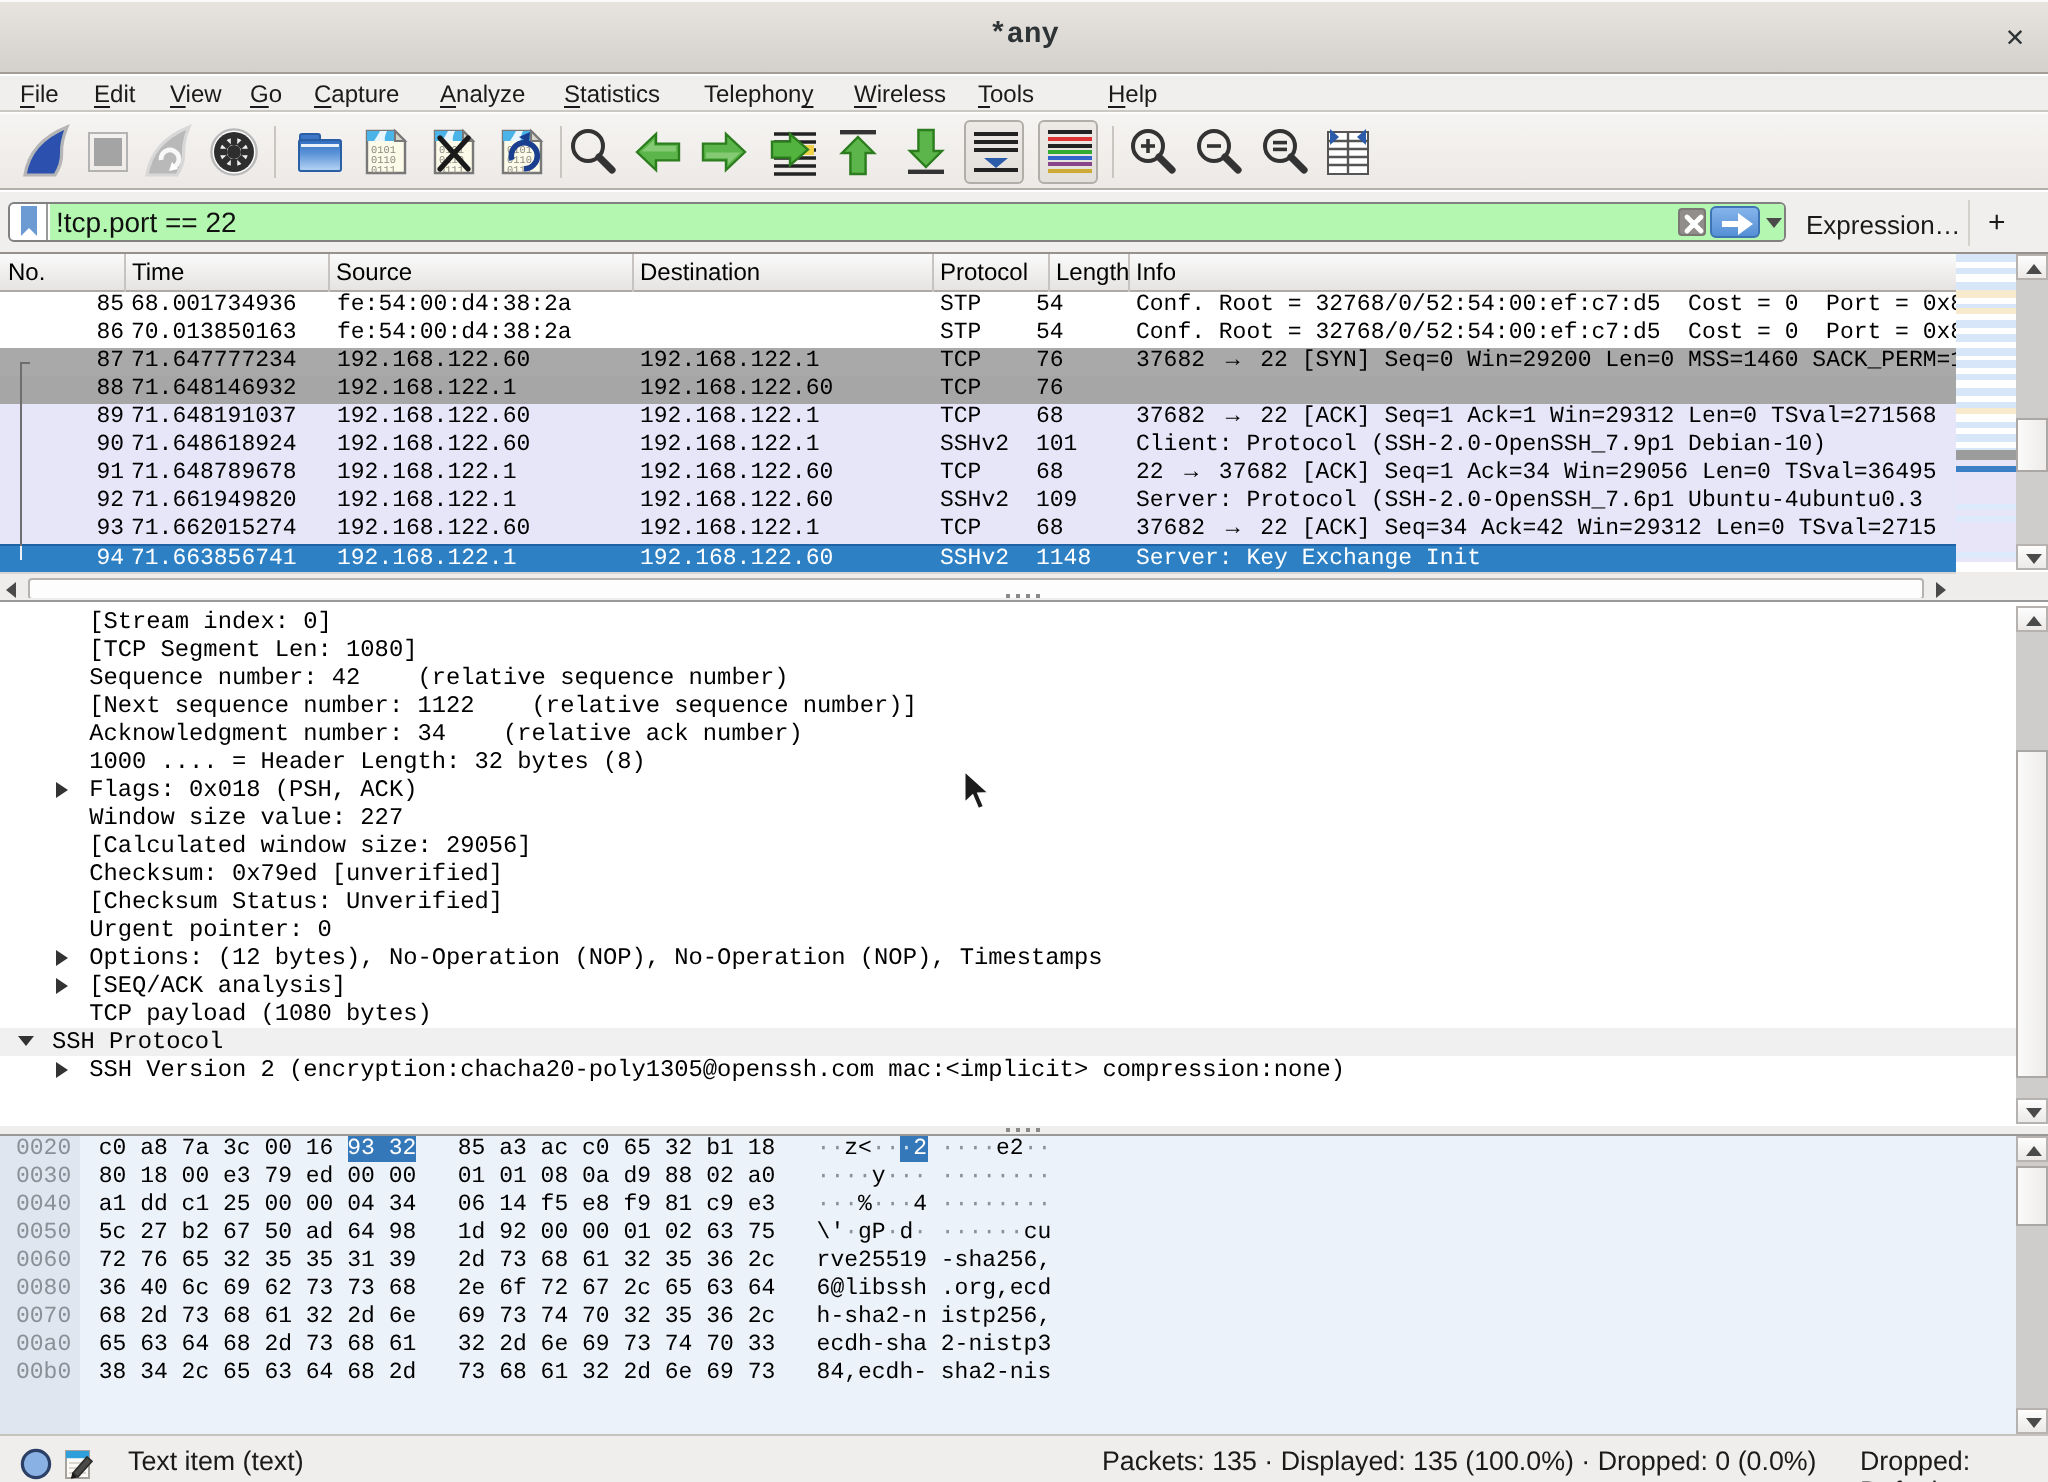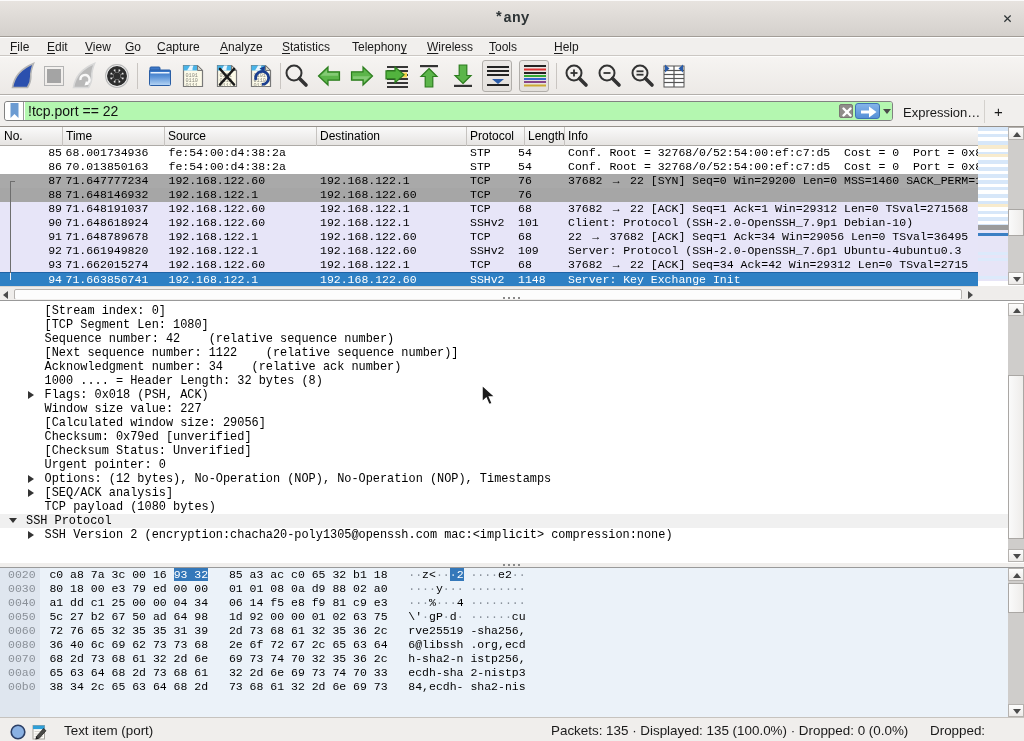--- a/index.html
+++ b/index.html
@@ -458,19 +458,19 @@
         <rect x="1" y="1.5" width="11.5" height="13.5" fill="#fbfaf6" stroke="#a6a39e" stroke-width="1"></rect>
         <rect x="1" y="1.5" width="11.5" height="3.6" fill="#2e9fd8"></rect>
         <g stroke="#d9d6d0" stroke-width="1">
           <line x1="2.5" y1="7.5" x2="11" y2="7.5"></line>
           <line x1="2.5" y1="10" x2="11" y2="10"></line>
           <line x1="2.5" y1="12.5" x2="11" y2="12.5"></line>
         </g>
         <path d="M4.5 12.5 L11.5 4.5 L14 6.7 L7 14.5 Z" fill="#4a4a48" stroke="#2b2b2a" stroke-width="0.8"></path>
         <path d="M4.2 12.2 L6.8 14.8 L3.4 15.4 Z" fill="#1a1a1a"></path>
       </svg>
-  <span style="position:absolute;left:64px;top:5px">Text item (port)</span>
+  <span style="position:absolute;left:64px;top:5px">Text item (text)</span>
   <span style="position:absolute;left:551px;top:5px">Packets: 135 · Displayed: 135 (100.0%) · Dropped: 0 (0.0%)</span>
   <span style="position:absolute;left:930px;top:5px">Dropped: Default</span>
 </div>
 <svg width="20" height="26" viewBox="0 0 20 26" style="position:absolute;left:480px;top:383px;z-index:99">
       <path d="M2 2 L2 19 L6.2 15.2 L9 21.8 L12.3 20.4 L9.5 13.9 L15 13.7 Z" fill="#1c1c1c" stroke="#fff" stroke-width="1.5"></path>
     </svg>
 </div>
 </body></html>

